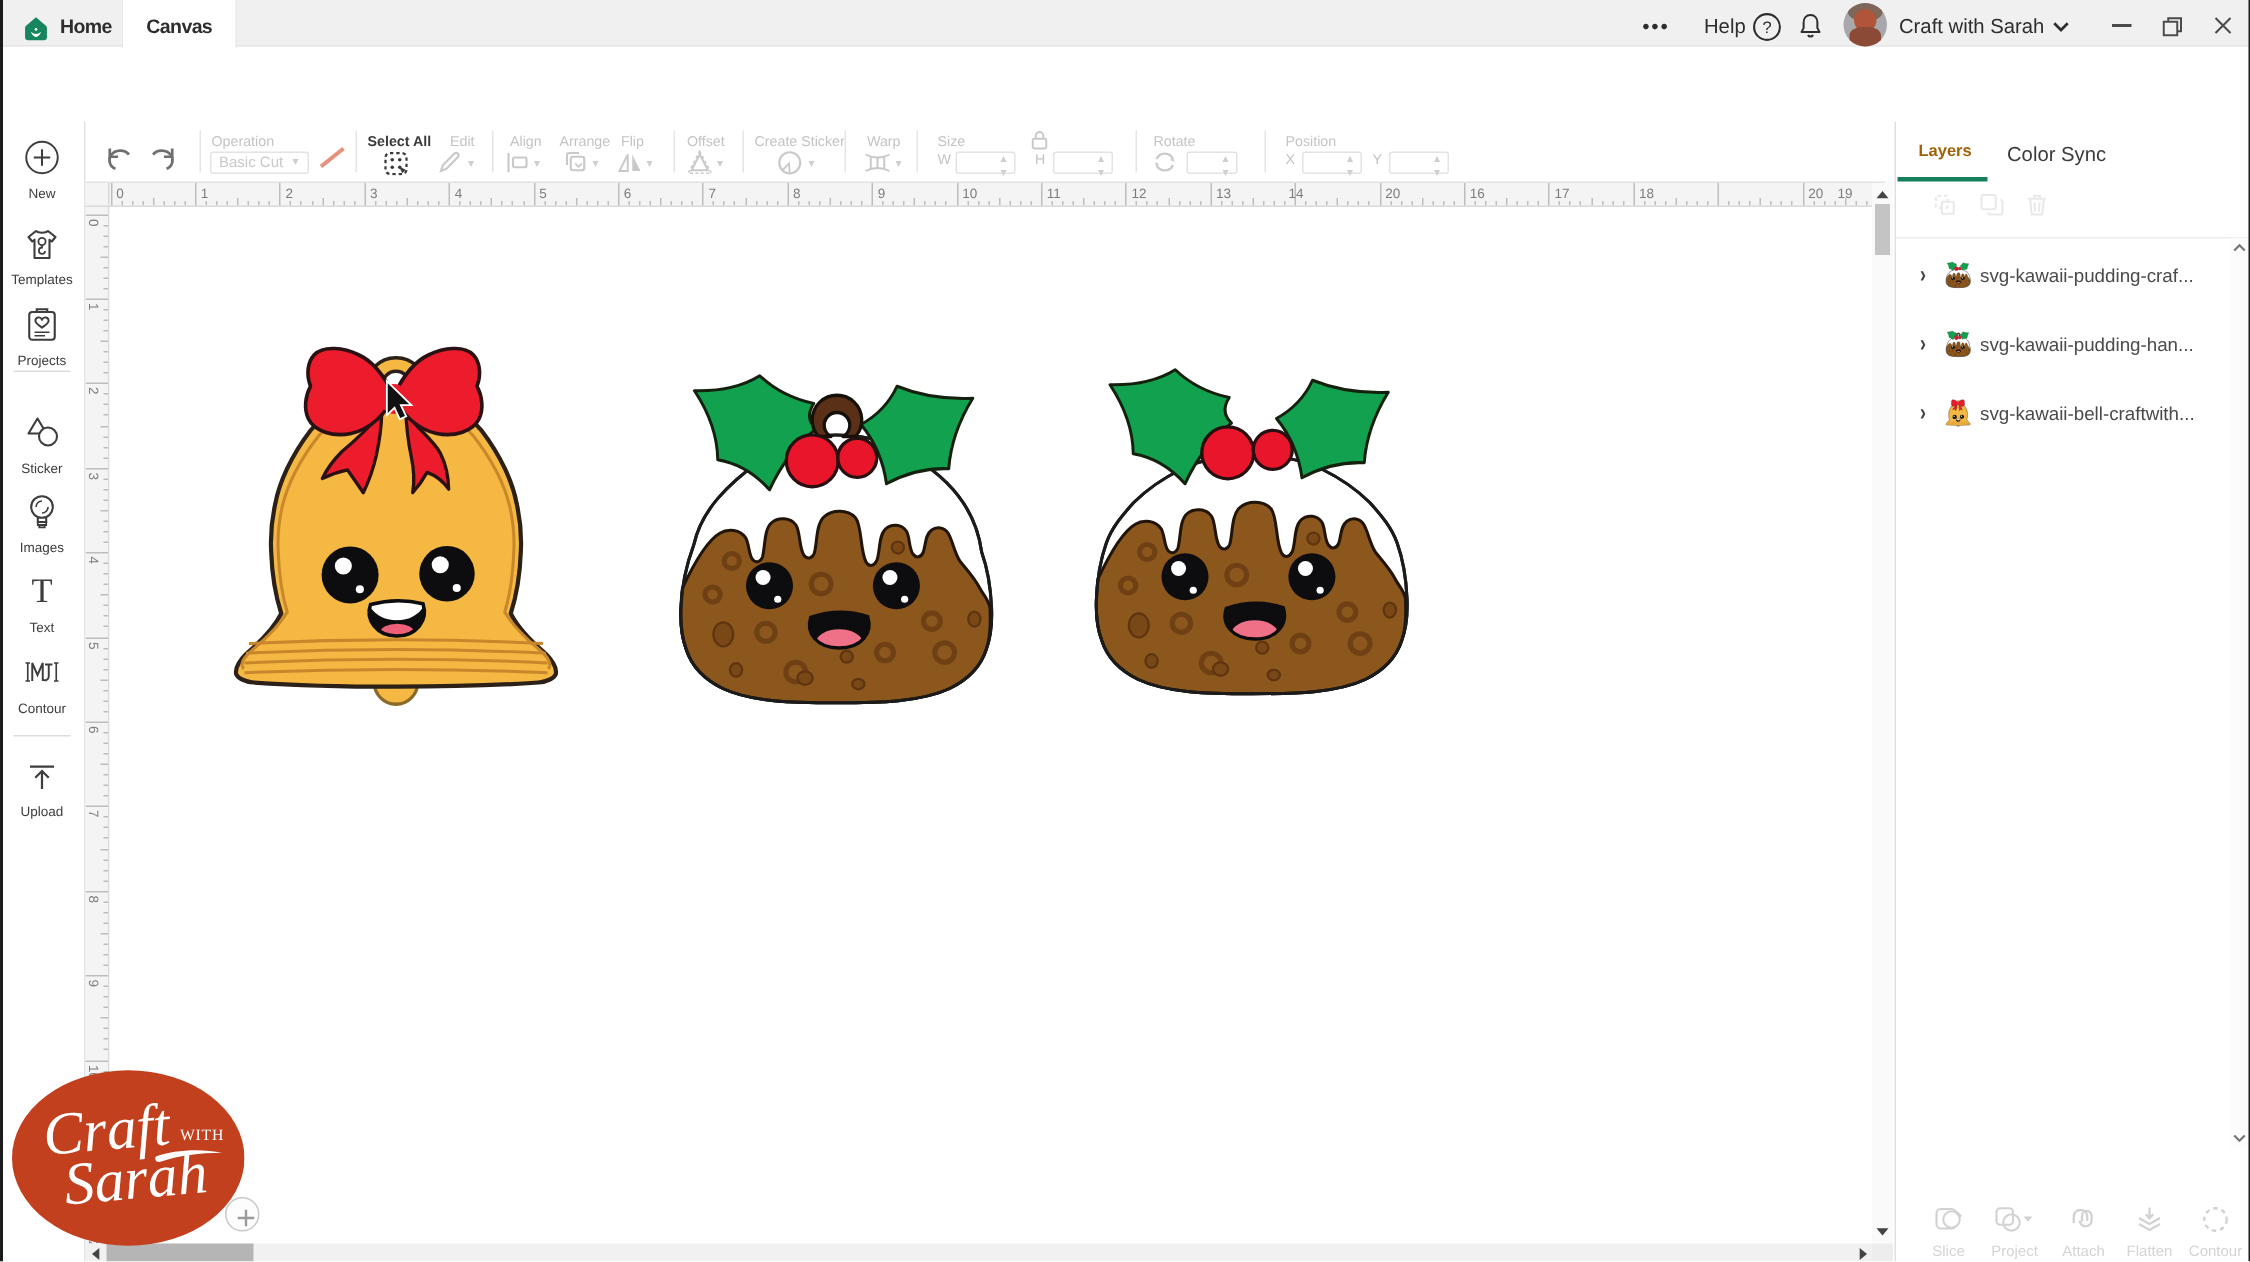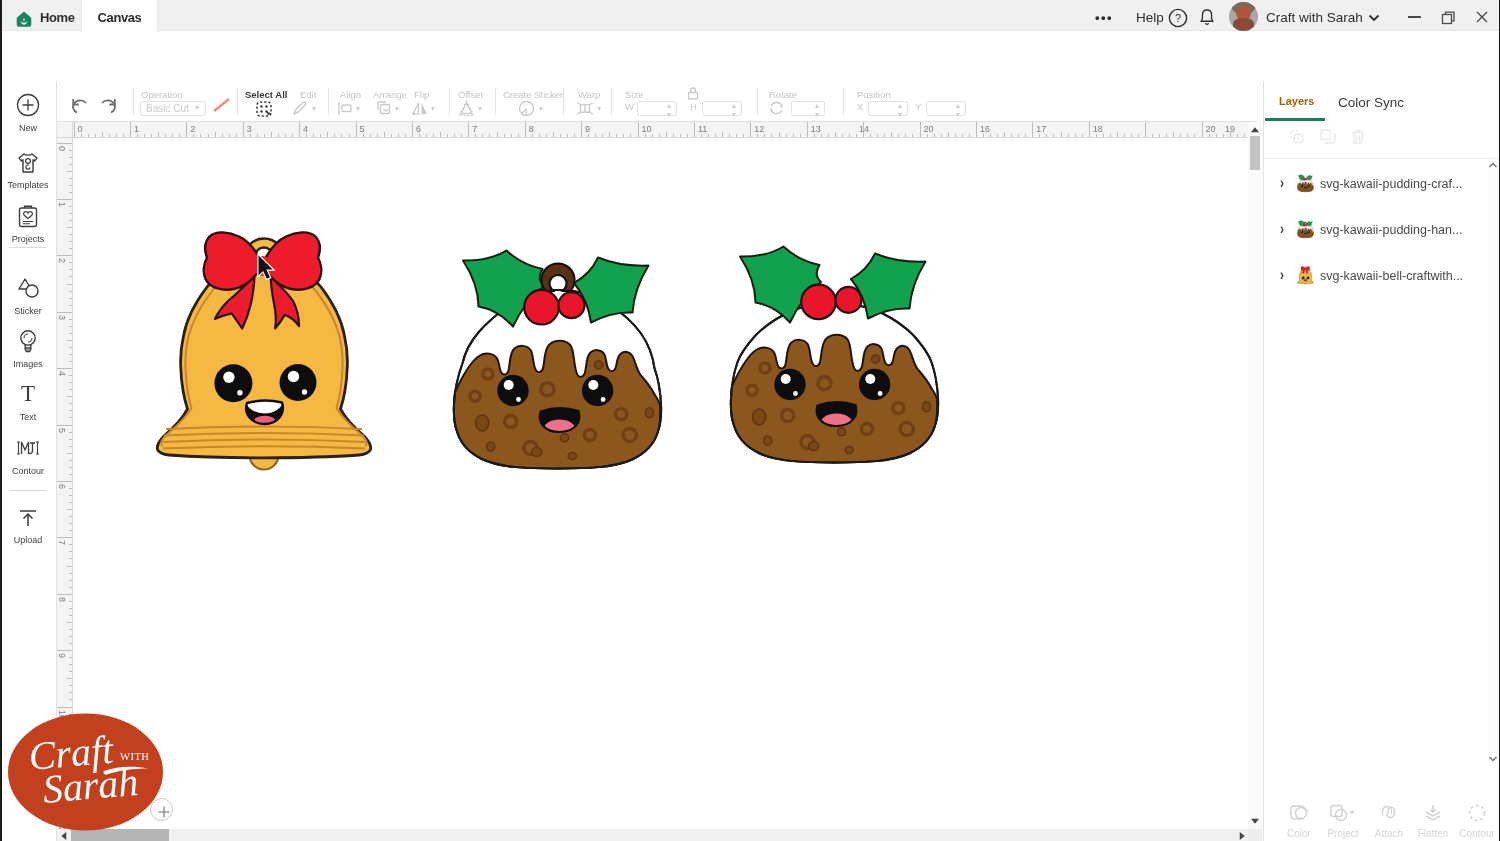--- a/index.html
+++ b/index.html
@@ -894,21 +894,21 @@
     <div id="rtoolbar">
       <div class="rt-item" style="left:13px;">
         <svg width="22" height="20" viewBox="0 0 22 20">
             <g fill="none" stroke="#d2d2d2" stroke-width="1.4">
               <rect x="3" y="3" width="13" height="13" rx="3"></rect>
               <circle cx="13" cy="10" r="5.5" fill="#fff"></circle>
               <path d="M10.5 7.5 L15.5 12.5 M15.5 7.5 L10.5 12.5" stroke-width="0"></path>
             </g>
             <path d="M16 4.5 L19.5 8" stroke="#d2d2d2" stroke-width="1.4"></path>
           </svg>
-        <span class="lbl">Color</span>
+        <span class="lbl">Slice</span>
       </div>
       <div class="rt-item" style="left:57px;">
         <svg width="30" height="20" viewBox="0 0 30 20">
             <g fill="none" stroke="#d2d2d2" stroke-width="1.4">
               <rect x="3" y="2.5" width="11" height="11" rx="2.5"></rect>
               <circle cx="13" cy="12" r="5.5"></circle>
             </g>
             <path d="M21 8 l3 3.5 l3 -3.5 z" fill="#d2d2d2"></path>
           </svg>
         <span class="lbl">Project</span>

